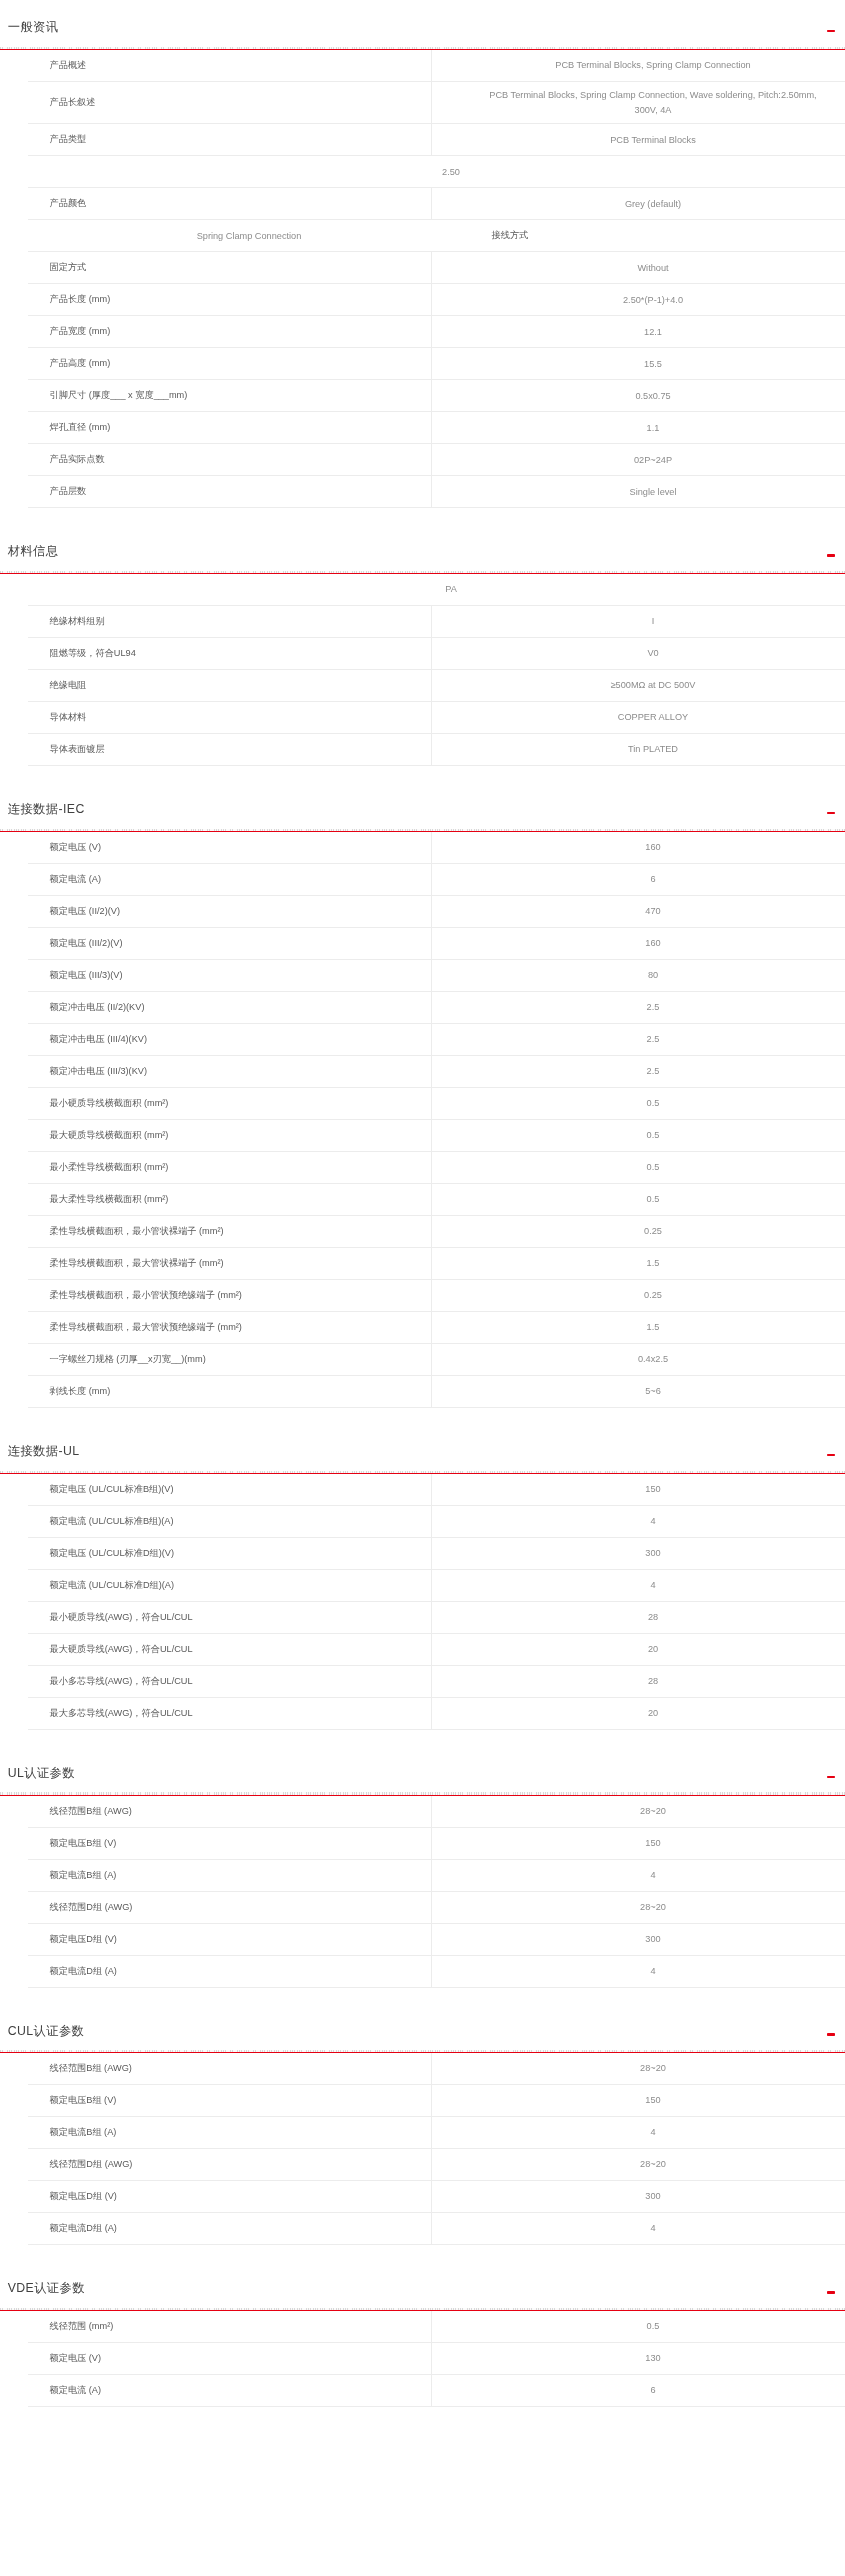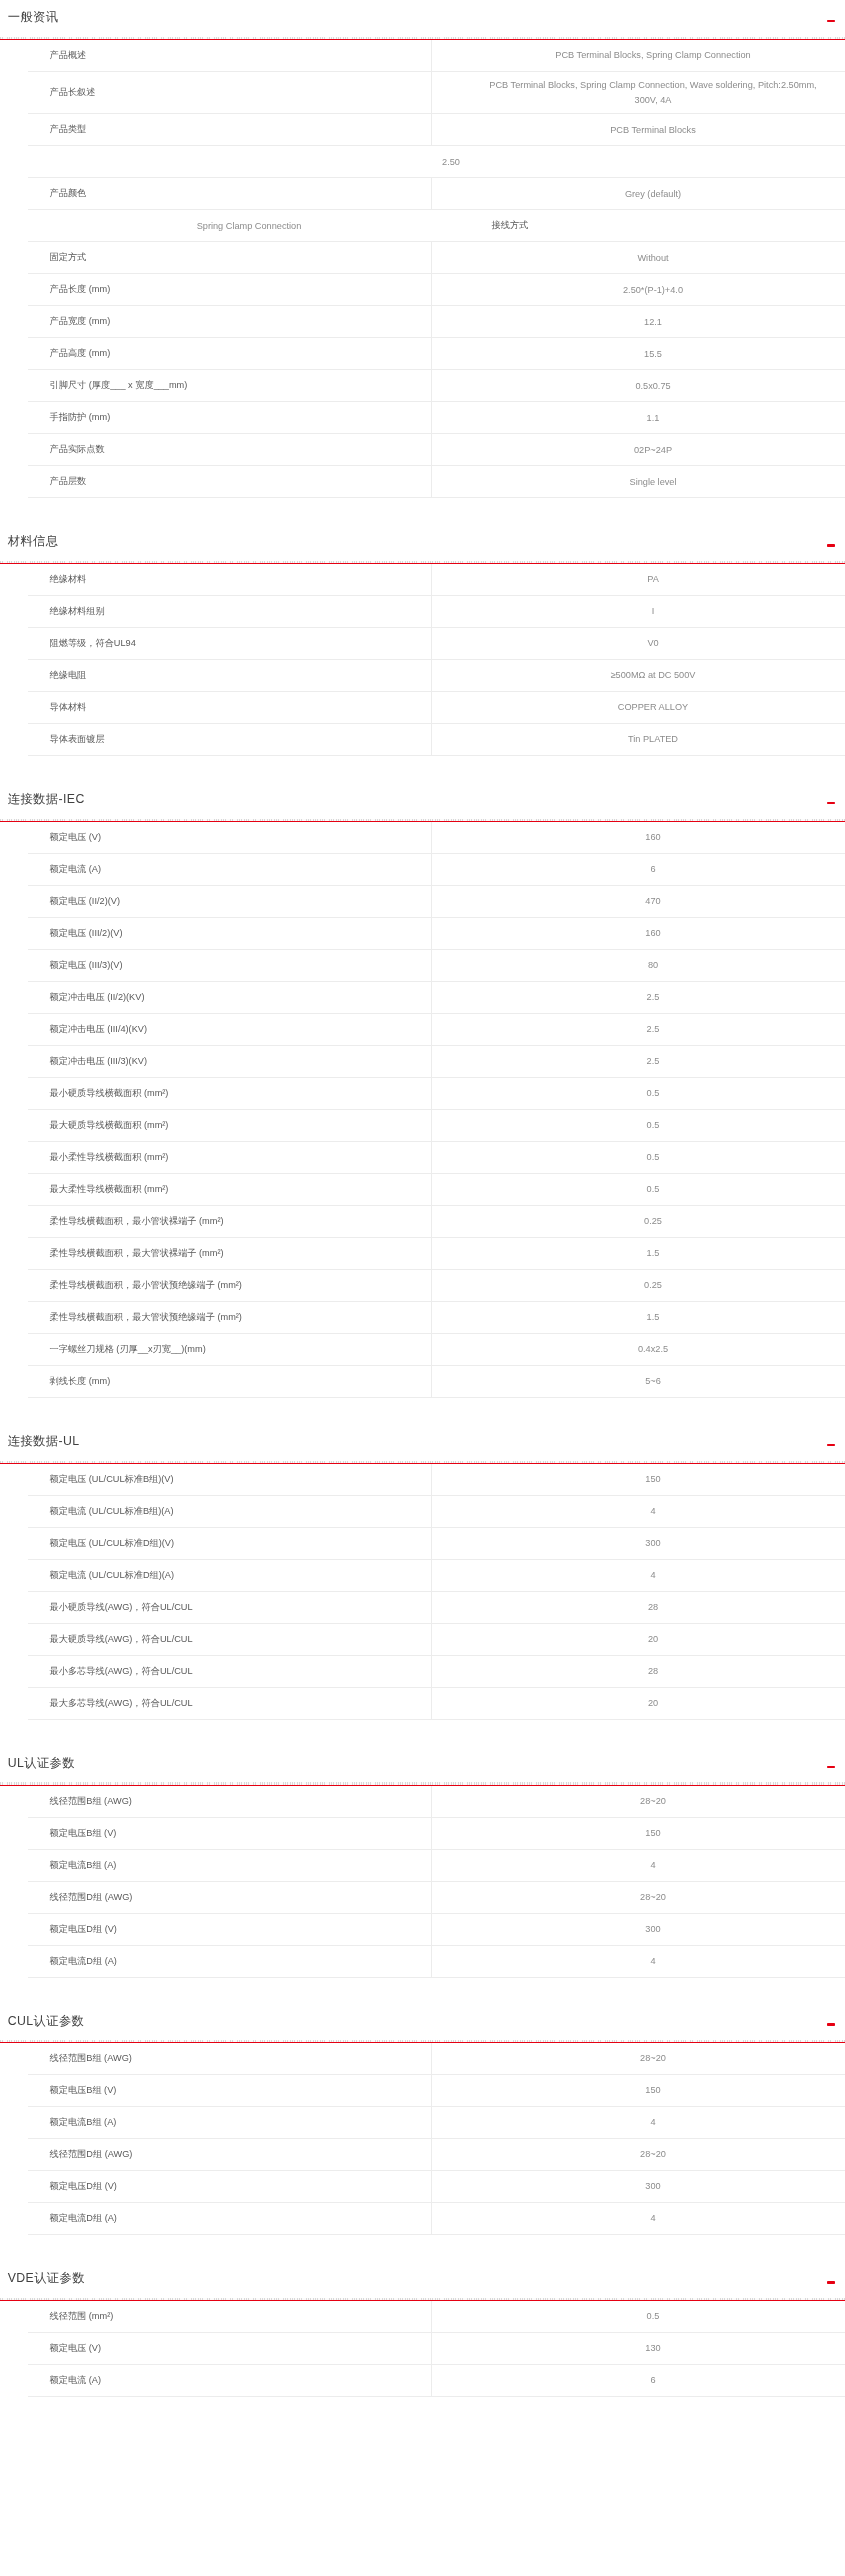--- a/index.html
+++ b/index.html
@@ -3,21 +3,21 @@
 <meta charset="utf-8">
 <style>
   :root{ --accent:#e60012; --line:#ececec; --label:#595959; --value:#8c8c8c; --title:#404040; }
   *{ box-sizing:border-box; }
   html,body{ margin:0; padding:0; background:#fff; }
   body{
     width:846px;
     font-family:"Liberation Sans", sans-serif;
     -webkit-font-smoothing:antialiased;
   }
-  .page{ padding-top:9px; }
+  .page{ padding-top:19px; }
   .spec-section{ margin-top:35px; }
   .spec-section:first-child{ margin-top:0; }
   .sec-head{
     display:flex; justify-content:space-between; align-items:flex-end;
     padding:0 10.7px 0 7.7px; margin-bottom:10.7px;
   }
   .sec-title{
     margin:0; font-size:12.3px; font-weight:400; color:var(--title);
     letter-spacing:0.4px;
   }
@@ -106,21 +106,21 @@
     <div class="cell label">产品高度 (mm)</div>
     <div class="cell value">15.5</div>
   </div>
 
   <div class="spec-row">
     <div class="cell label">引脚尺寸 (厚度___ x 宽度___mm)</div>
     <div class="cell value">0.5x0.75</div>
   </div>
 
   <div class="spec-row">
-    <div class="cell label">手指防护 (mm)</div>
+    <div class="cell label">焊孔直径 (mm)</div>
     <div class="cell value">1.1</div>
   </div>
 
   <div class="spec-row">
     <div class="cell label">产品实际点数</div>
     <div class="cell value">02P~24P</div>
   </div>
 
   <div class="spec-row">
     <div class="cell label">产品层数</div>
@@ -130,21 +130,20 @@
   </section>
 
   <section class="spec-section">
     <div class="sec-head">
       <h2 class="sec-title">材料信息</h2>
       <span class="collapse-btn" title=""></span>
     </div>
     <div class="sec-rule"></div>
     <div class="sec-table">
   <div class="spec-row">
-    <div class="cell label">绝缘材料</div>
     <div class="cell value">PA</div>
   </div>
 
   <div class="spec-row">
     <div class="cell label">绝缘材料组别</div>
     <div class="cell value">I</div>
   </div>
 
   <div class="spec-row">
     <div class="cell label">阻燃等级，符合UL94</div>

